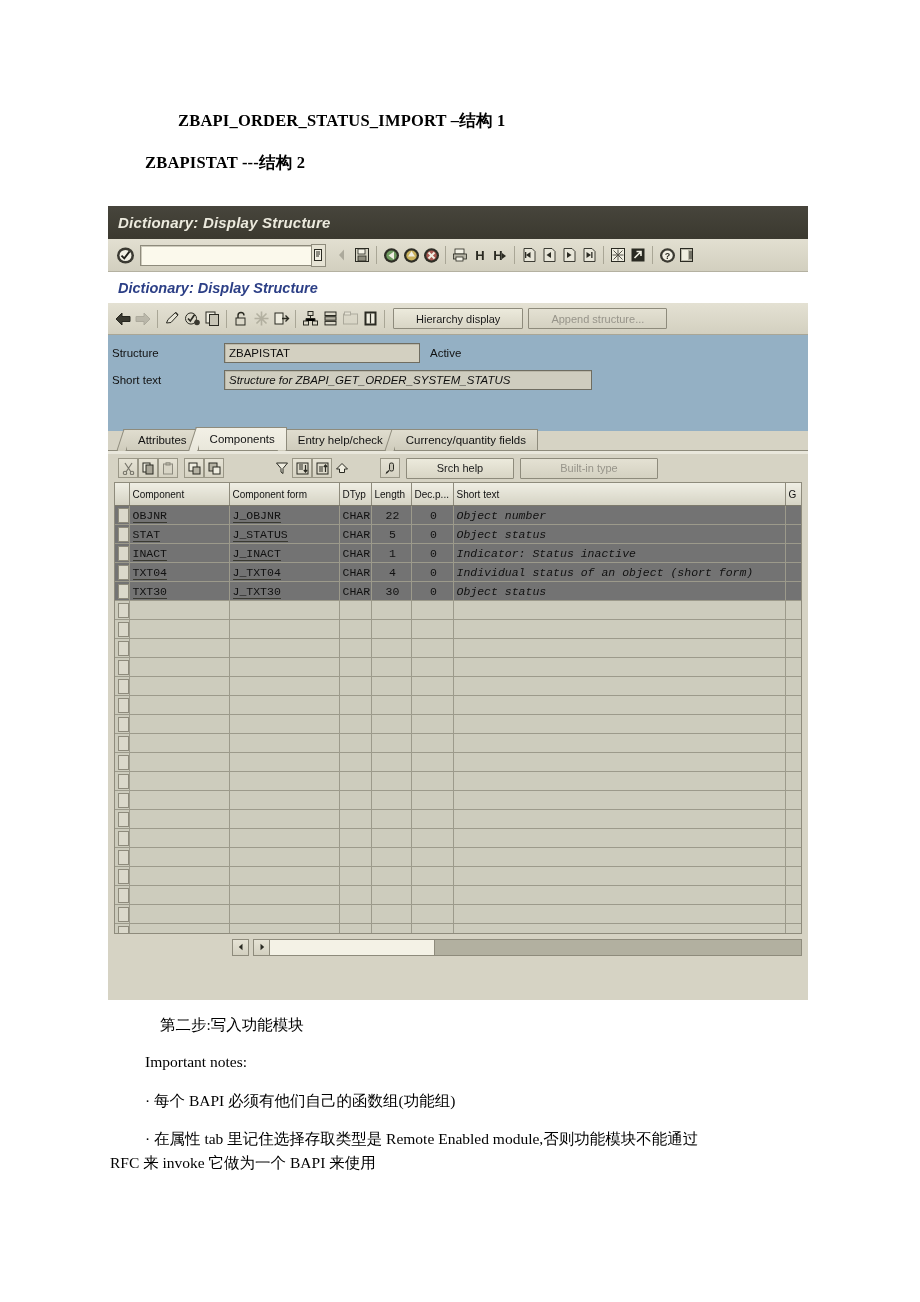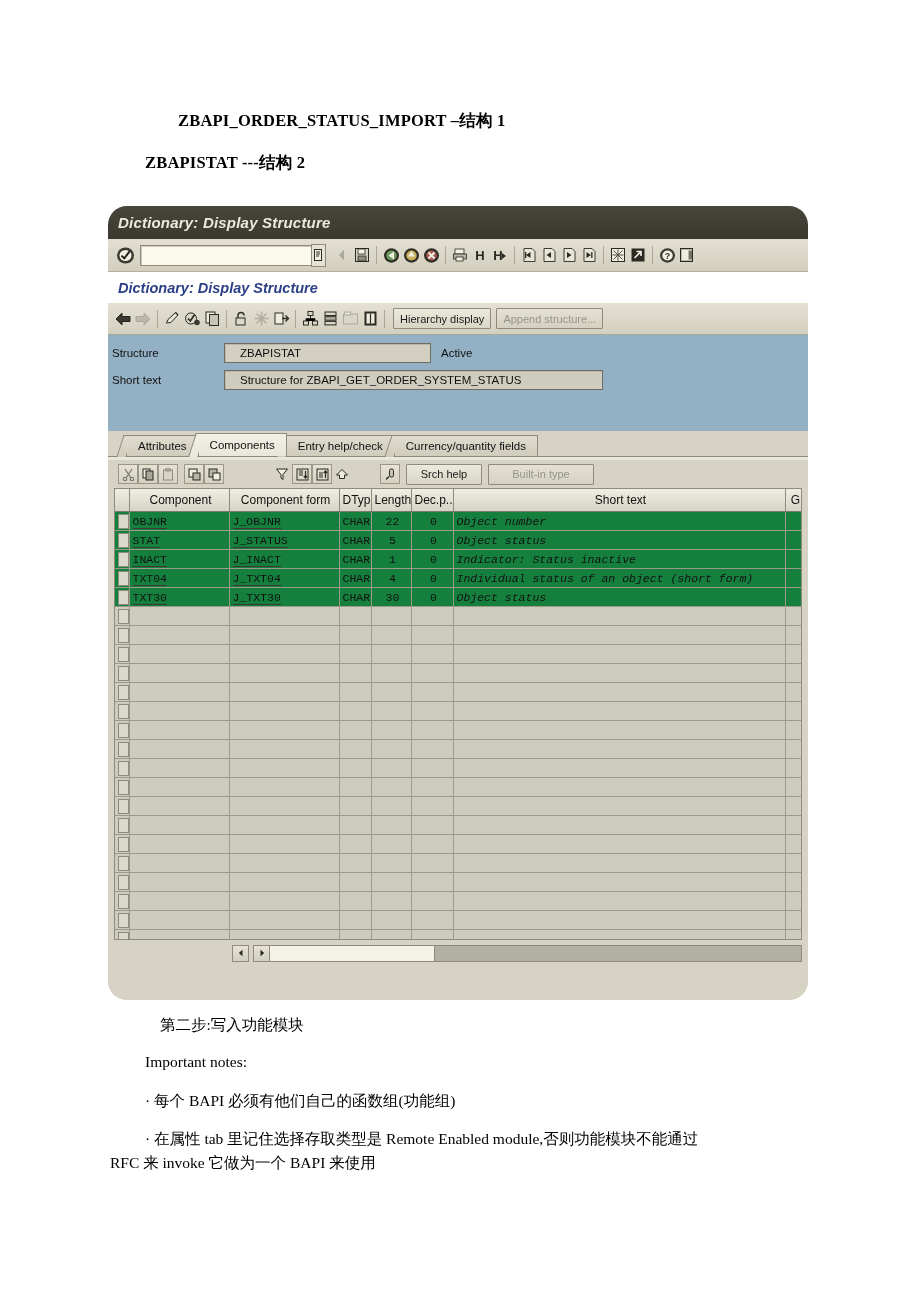--- a/index.html
+++ b/index.html
@@ -29,21 +29,20 @@
   #h2 { top: 152px; }
 
   
   .sap {
     position: absolute;
     left: 108px; top: 206px;
     width: 700px; height: 794px;
     font-family: "Liberation Sans", sans-serif;
     background: #d6d3c4;
     overflow: hidden;
-    border-radius: 19px;
   }
   
   .titlebar {
     height: 33px;
     background: #413f37;
     background: linear-gradient(180deg,#47453c 0%, #3b392f 100%);
     display: flex; align-items: center;
     padding-left: 10px;
   }
   .titlebar .t {
@@ -110,21 +109,21 @@
     border-bottom: 1px solid #a9a696;
   }
   .btn {
     height: 19px;
     background: linear-gradient(180deg,#eceadc 0%,#d8d5c5 100%);
     border:1px solid #8e8b7c;
     border-radius:1px;
     font-size:11px;
     color:#1a1a1a;
     display:flex;align-items:center;justify-content:center;
-    padding: 0 6px;
+    padding: 0 22px;
     font-family:"Liberation Sans",sans-serif;
     white-space:nowrap;
   }
   .btn.disabled { color:#97948a; background:linear-gradient(180deg,#e4e1d3 0%,#d4d1c1 100%); }
 
   
   .bluepanel {
     background: #94b0c4;
     padding: 8px 0 10px 0;
     height: 78px;
@@ -135,30 +134,30 @@
     width: 112px; padding-left:4px;
     font-size: 11.5px; color:#111; font-family:"Liberation Sans",sans-serif;
   }
   .finput {
     height: 18px;
     background:#d3d0c1;
     border:1px solid #6f6d61;
     box-shadow: inset 1px 1px 0 #bab7a8;
     font-size:11.5px; color:#111;
     display:flex;align-items:center;
-    padding-left:15px;
+    padding-left:4px;
     font-family:"Liberation Sans",sans-serif;
   }
   #f-structure { width: 190px; }
-  #f-shorttext { width: 362px; background:#cfcdbf; }
+  #f-shorttext { width: 362px; background:#cfcdbf;font-style:italic; }
   .fstatus { margin-left: 10px; font-size:11.5px; color:#111; font-family:"Liberation Sans",sans-serif; }
 
   
   .tabstrip {
-    height: 25px;
+    height: 19px;
     background:#d6d3c4;
     display:flex; align-items:flex-end;
     padding-left: 18px;
     position:relative;
   }
   .tab {
     height: 20px;
     display:flex;align-items:center;
     padding: 0 11px;
     font-size: 11.5px;
@@ -209,42 +208,42 @@
     background:#cdccbd;
     height: 450px;
     position:relative;
     overflow:hidden;
   }
   table.grid { border-collapse: collapse; width: 100%; table-layout: fixed; }
   table.grid th {
     background: linear-gradient(180deg,#efeee4 0%,#d5d3c4 100%);
     border-right:1px solid #8e8b7c;
     border-bottom:1px solid #7d7a6c;
-    font-size:12px;
+    font-size:10px;
     font-weight: normal;
     font-family:"Liberation Sans",sans-serif;
     color:#111;
-    text-align:center;
+    text-align:left;
     padding: 2px 0 2px 3px;
     height: 18px;
     white-space:nowrap;
     overflow:hidden;
   }
   table.grid td {
     border-right:1px solid #9c9a8b;
     border-bottom:1px solid #9c9a8b;
     font-size:11.5px;
     font-family:"Liberation Mono", monospace;
     color:#111;
     height: 18px;
     padding: 0 0 0 3px;
     white-space:nowrap;
     overflow:hidden;
   }
-  tr.datarow td { background:#15803d; }
+  tr.datarow td { background:#737373; }
   tr.emptyrow td { background:#cdccbd; }
   td.selcol, th.selcol {
     width: 14px; padding:0;
     background: linear-gradient(180deg,#e0ded0 0%,#cecbbb 100%);
     border-right:1px solid #8e8b7c;
   }
   td.selcol .box {
     width:9px;height:13px;margin:1px auto;
     background:#dbd9cb;border:1px solid #8e8b7c;
   }

